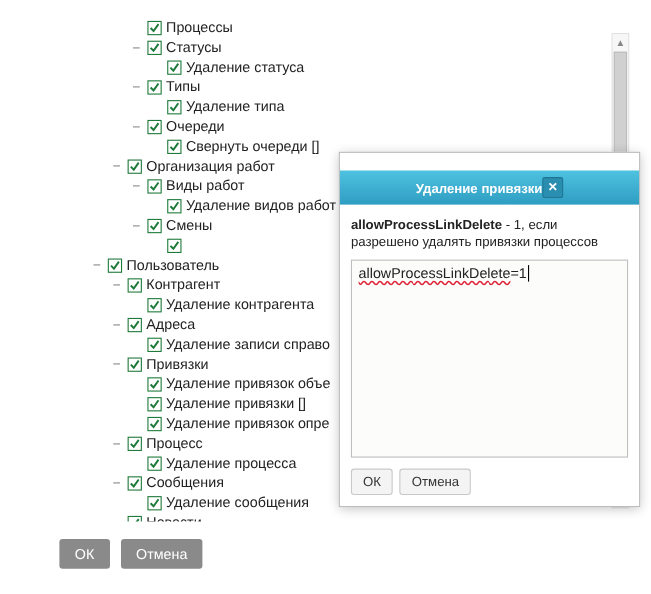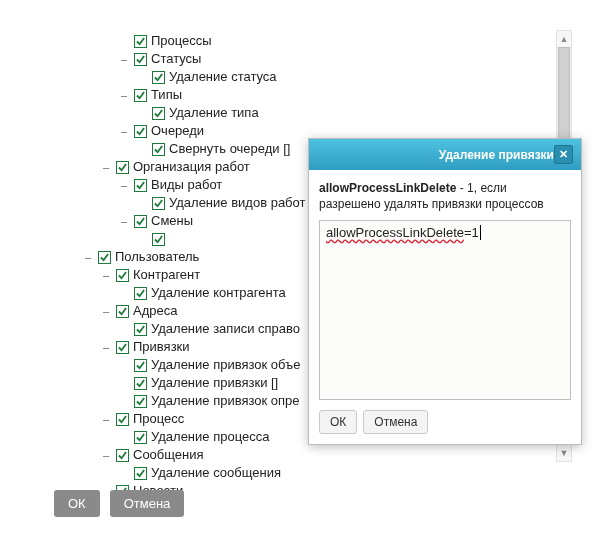--- a/index.html
+++ b/index.html
@@ -23,21 +23,21 @@
     padding: 6px 10px 4px 55px;
     font-size: 13px;
     color: #555;
   }
   .toolbar-links span { cursor: pointer; }
   .toolbar-links .sep { display:inline-block; width:10px; }
 
   .tree-wrap {
     position: absolute;
     left: 0;
-    top: 32px;
+    top: 16px;
     width: 560px;
     height: 458px;
     overflow: hidden;
   }
   .tree {
     padding-left: 10px;
     line-height: 18px;
   }
   .row {
     white-space: nowrap;
@@ -117,22 +117,23 @@
     border:1px solid #bcbcbc;
     box-shadow:0 2px 10px rgba(0,0,0,.25);
     font-size:12px;
   }
   .dlg-title {
     background:linear-gradient(#4fc2e0,#2e9dc2);
     color:#fff;
     font-weight:bold;
     padding:6px 8px;
     display:flex;
-    justify-content:flex-end;
+    justify-content:center;
     align-items:center;
+    margin-top:16px;
   }
   .dlg-close {
     width:17px; height:17px;
     background:#2a8eb0;
     border:1px solid #1f7694;
     border-radius:2px;
     display:flex; align-items:center; justify-content:center;
     color:#fff; font-size:11px; cursor:pointer;
   }
   .dlg-body { padding:10px; }

